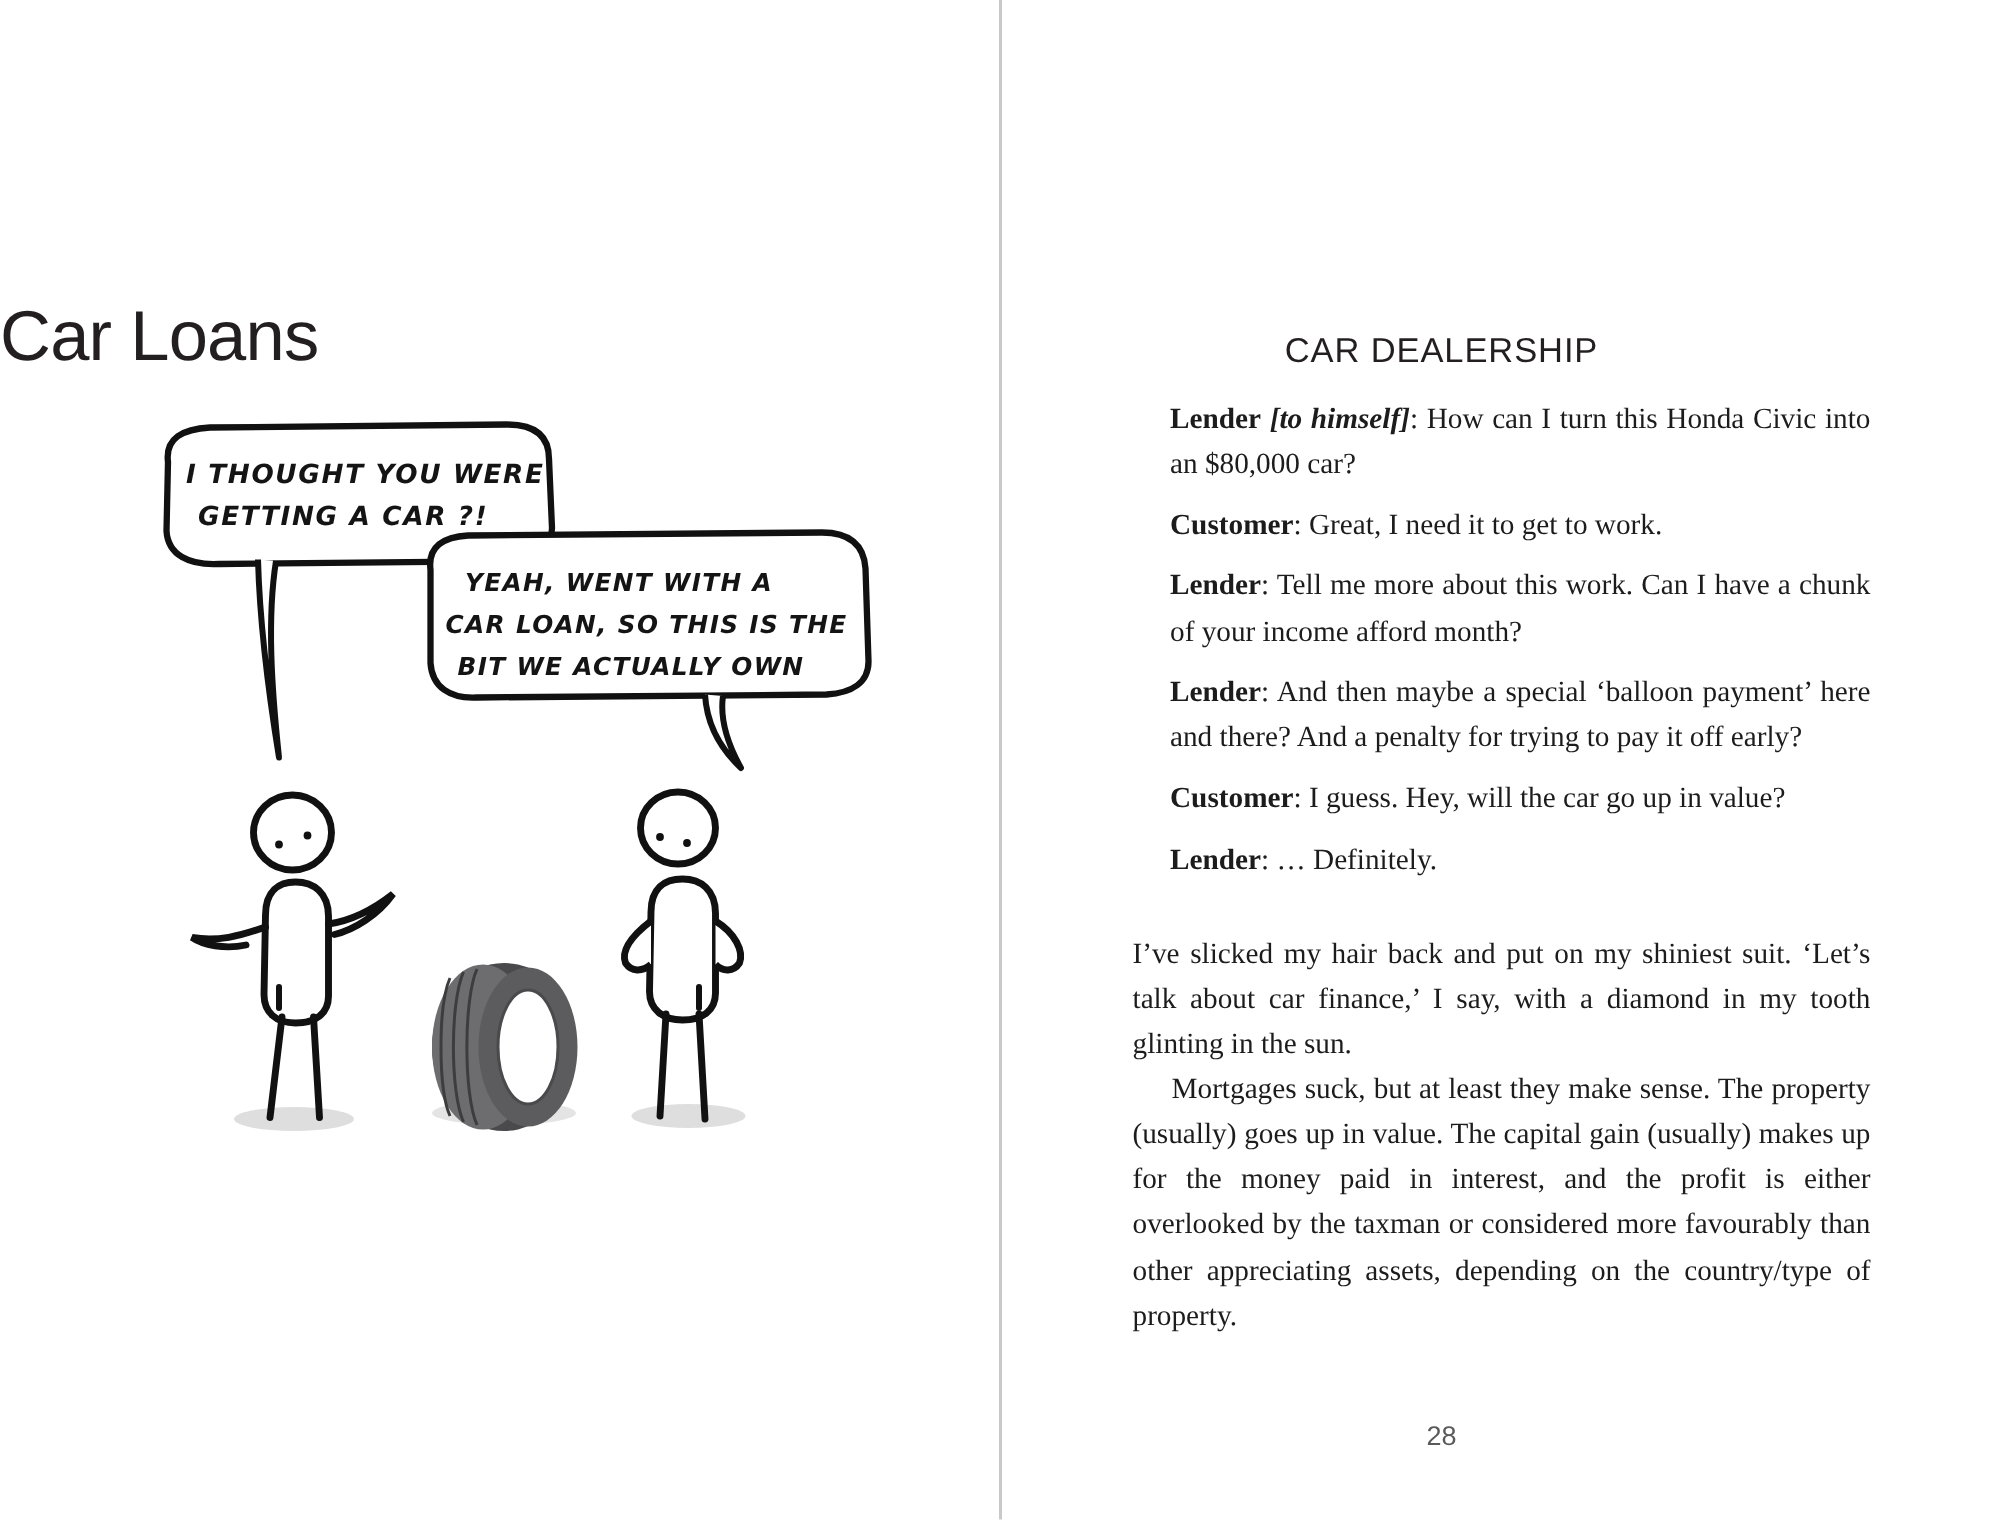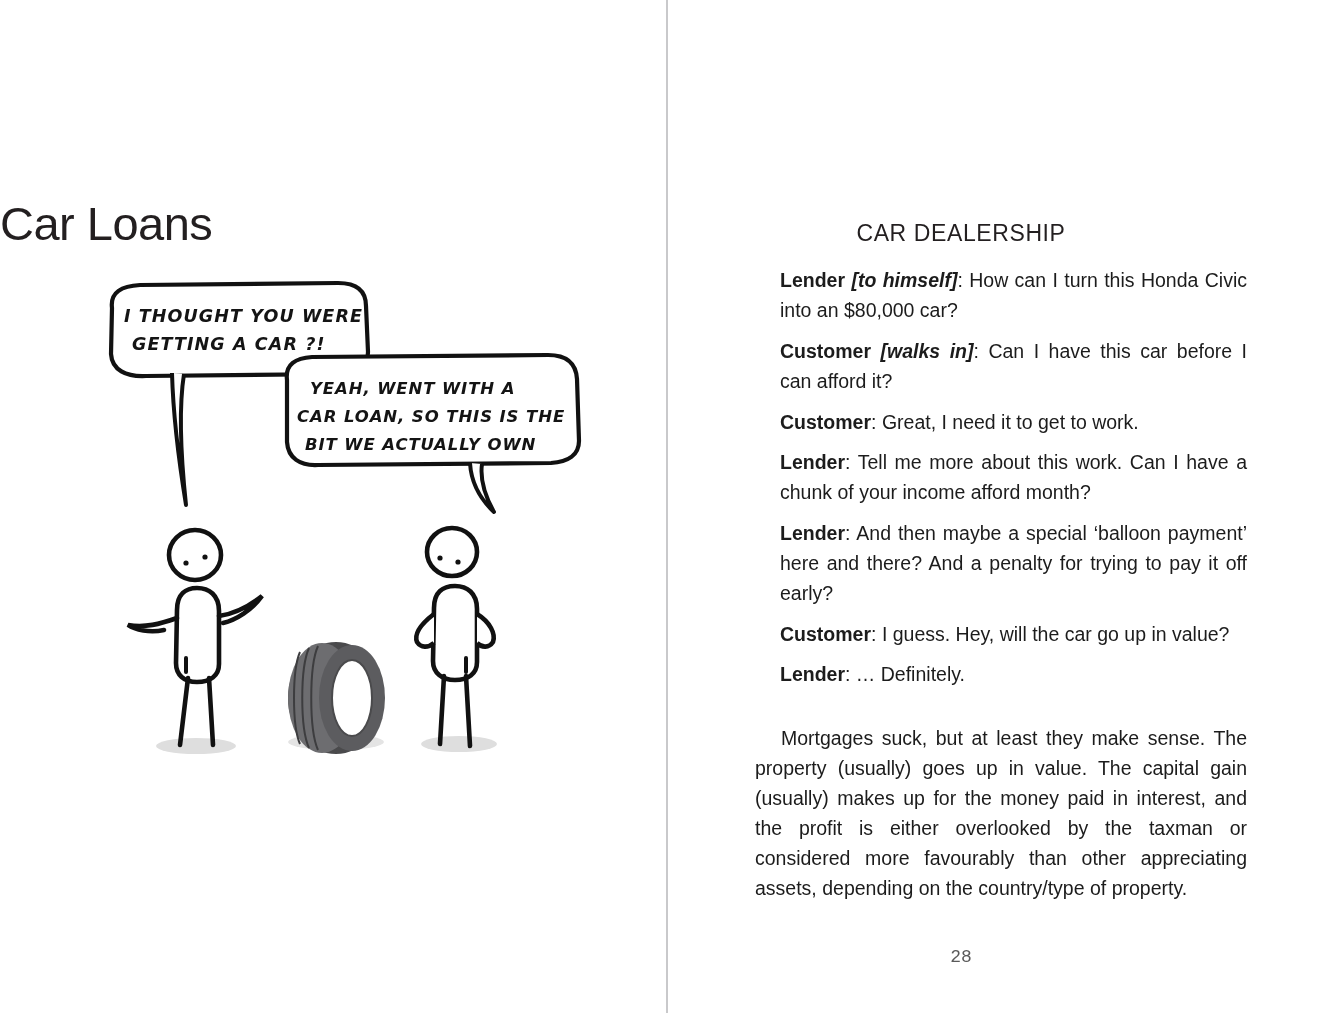--- a/index.html
+++ b/index.html
@@ -104,21 +104,21 @@
     width: 492px;
   }
 
   .dialogue {
     padding-left: 25px;
     padding-right: 0px;
   }
 
   .dialogue p,
   .prose p {
-    font-family: Liberation Sans, sans-serif;
+    font-family: Liberation Serif, serif;
     font-size: 19.5px;
     line-height: 1.545;
     text-align: justify;
     color: #1c1c1c;
   }
 
   .dialogue p { margin-bottom: 10.5px; }
   .dialogue p:last-child { margin-bottom: 0; }
 
   .dialogue .speaker { font-weight: bold; }
@@ -128,21 +128,21 @@
   .prose p { text-align: justify; }
   .prose p.indented { text-indent: 26px; }
 
   .folio {
     position: absolute;
     left: 0;
     top: 947px;
     width: 668px;
     text-align: center;
     padding-right: 80px;
-    font-family: Liberation Mono, monospace;
+    font-family: Liberation Sans, sans-serif;
     font-size: 18px;
     color: #5a5a5a;
   }
 </style>
 </head>
 <body>
 
 <div class="spread">
 
   <div class="page-left">
@@ -234,23 +234,20 @@
     <div class="running-head">CAR DEALERSHIP</div>
 
     <div class="text-column">
 
       <div class="dialogue">
 
         <p>
           <span class="speaker">Lender</span><span class="direction"> [to himself]</span><span>: </span><span>How can I turn this Honda Civic into an $80,000 car?</span>
         </p>
 
-        <p>
-          <span class="speaker">Customer</span><span class="direction"> [walks in]</span><span>: </span><span>Can I have this car before I can afford it?</span>
-        </p>
 
 
         <p>
           <span class="speaker">Customer</span><span class="direction"></span><span>: </span><span>Great, I need it to get to work.</span>
         </p>
 
         <p>
           <span class="speaker">Lender</span><span class="direction"></span><span>: </span><span>Tell me more about this work. Can I have a chunk of your income afford month?</span>
         </p>
 
@@ -263,20 +260,21 @@
           <span class="speaker">Customer</span><span class="direction"></span><span>: </span><span>I guess. Hey, will the car go up in value?</span>
         </p>
 
         <p>
           <span class="speaker">Lender</span><span class="direction"></span><span>: </span><span>… Definitely.</span>
         </p>
 
       </div>
 
       <div class="prose">
+        <p>I’ve slicked my hair back and put on my shiniest suit. ‘Let’s talk about car finance,’ I say, with a diamond in my tooth glinting in the sun.</p>
         <p class="indented">Mortgages suck, but at least they make sense. The property (usually) goes up in value. The capital gain (usually) makes up for the money paid in interest, and the profit is either overlooked by the taxman or considered more favourably than other appreciating assets, depending on the country/type of property.</p>
       </div>
 
     </div>
 
     <div class="folio">28</div>
   </div>
 
 </div>
 

